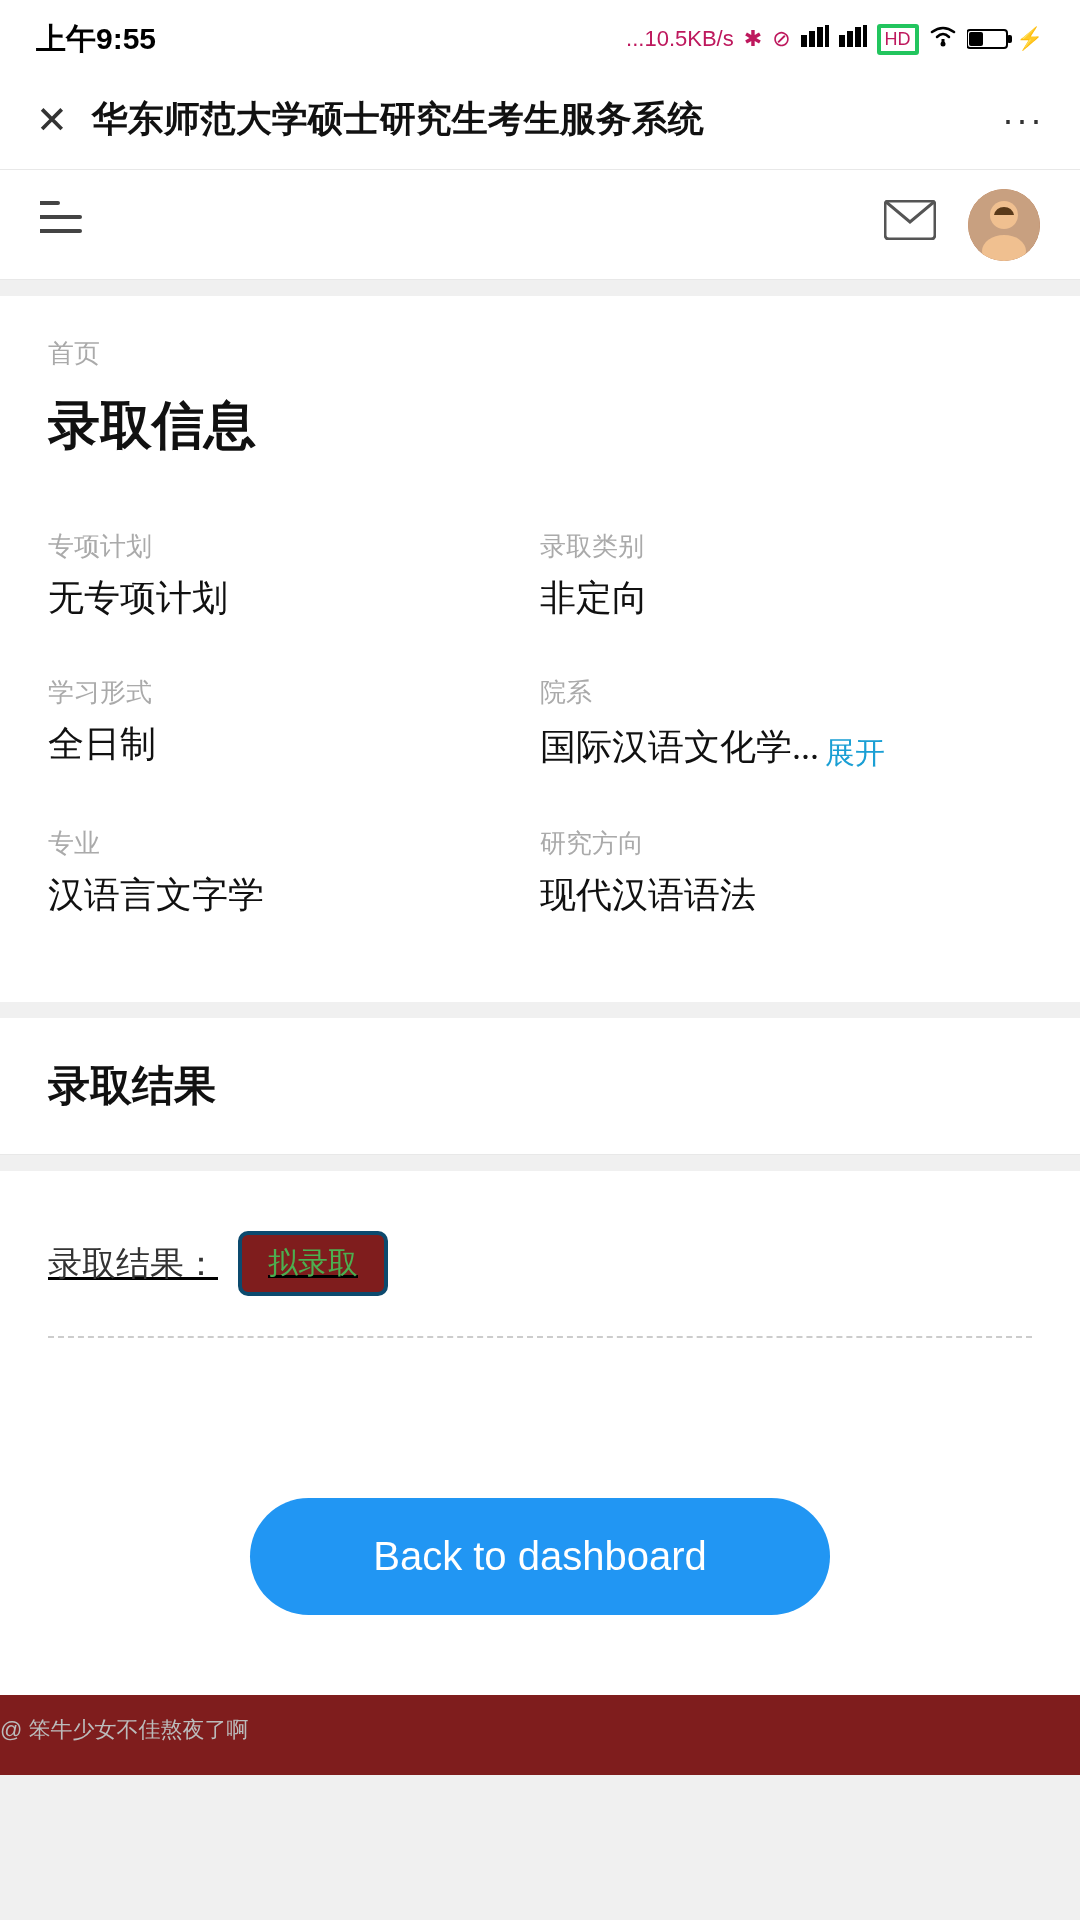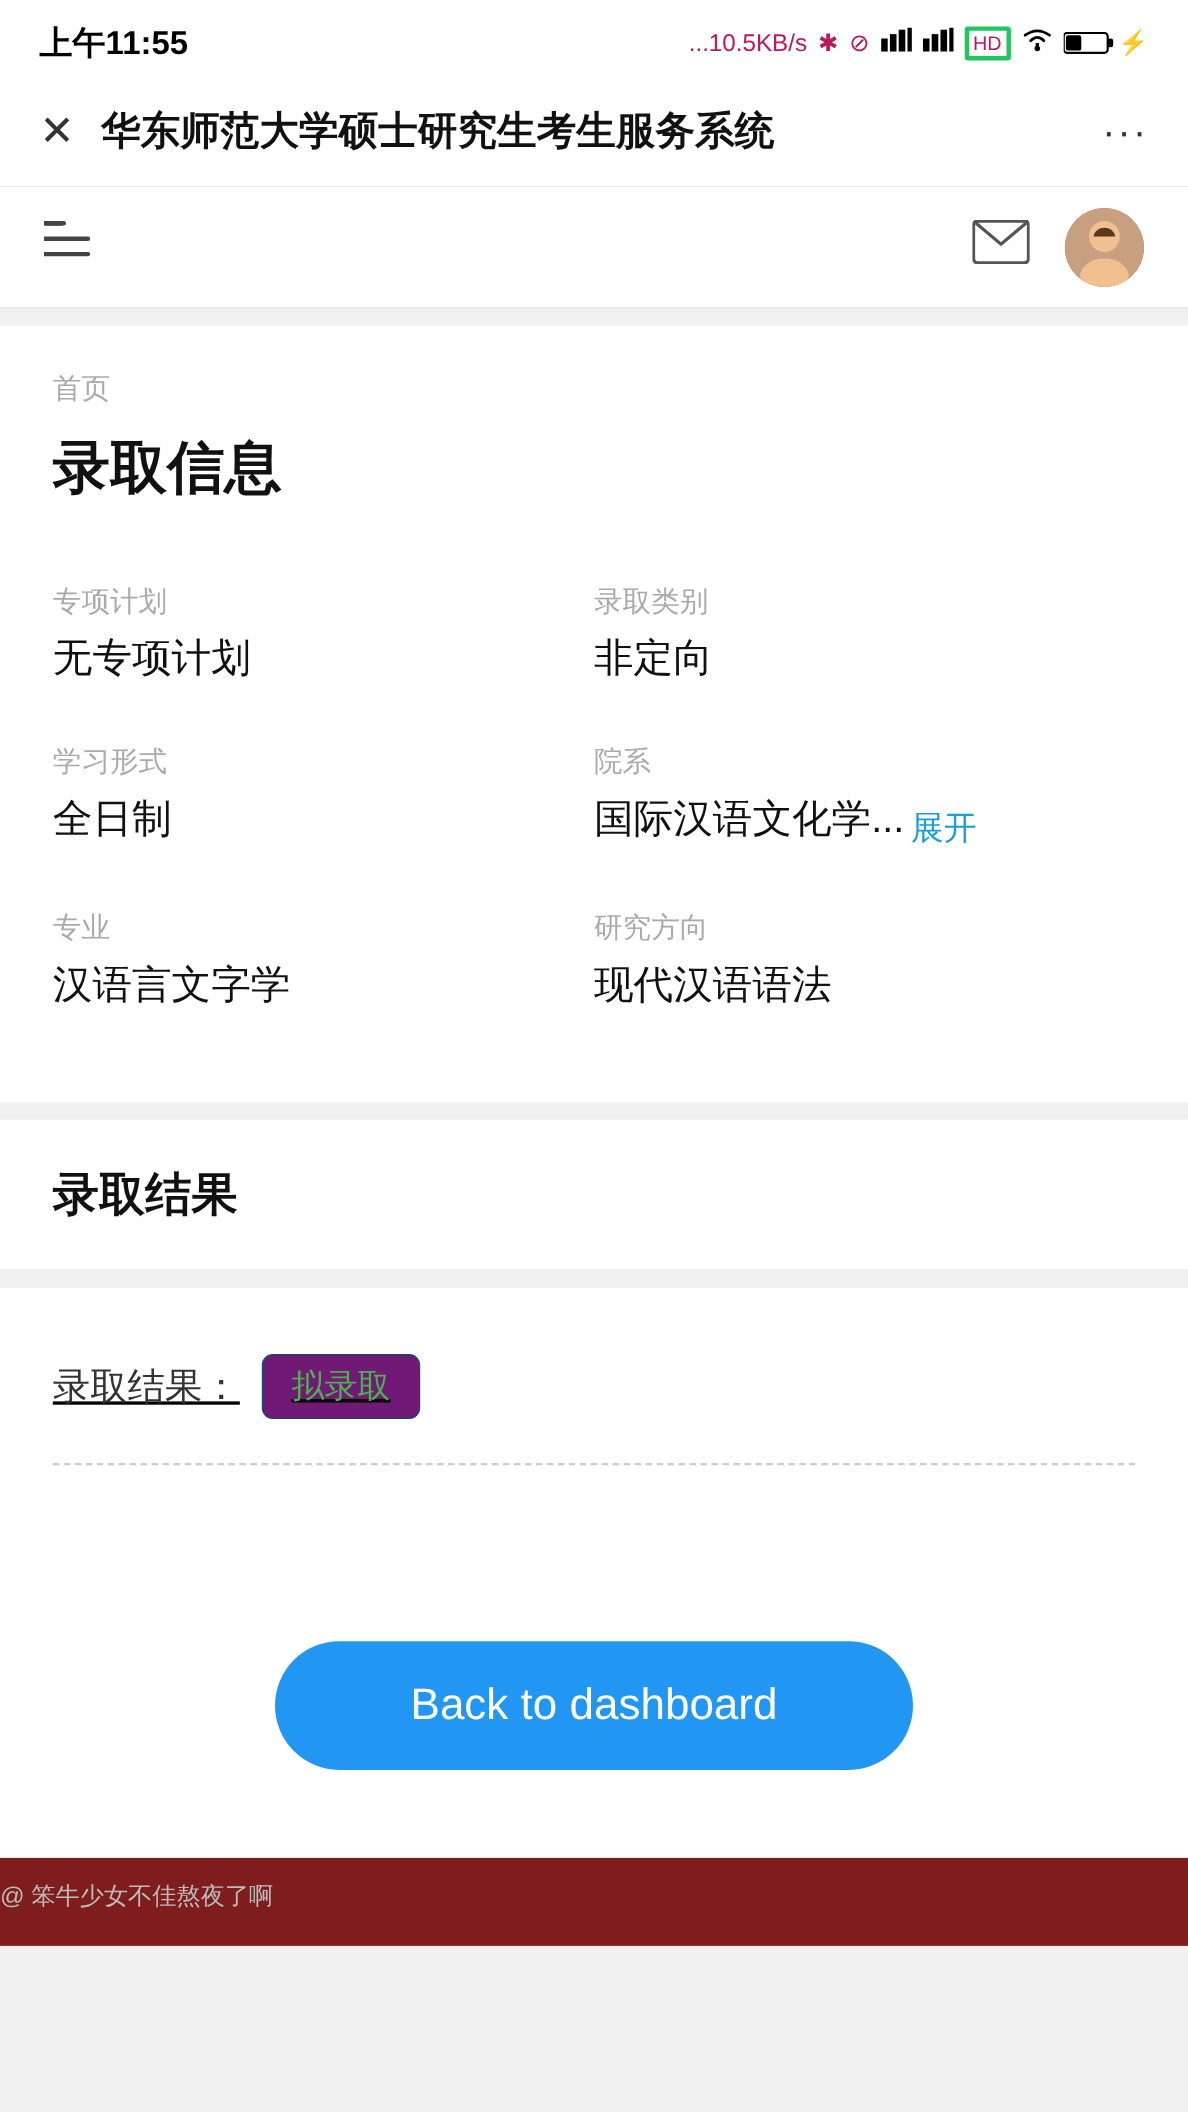--- a/index.html
+++ b/index.html
@@ -155,21 +155,23 @@
     }
 
     .info-value {
       font-size: 36px;
       color: #111;
       font-weight: 500;
     }
 
     .info-value-with-expand {
       display: flex;
+      align-items: center;
       gap: 6px;
+      font-family: Liberation Serif, serif;
     }
 
     .expand-link {
       color: #1a9fd4;
       font-size: 30px;
       cursor: pointer;
       margin-top: 13px;
     }
 
     
@@ -196,26 +198,26 @@
       gap: 20px;
       text-decoration: underline;
     }
 
     .result-label {
       font-size: 34px;
       color: #333;
     }
 
     .result-badge {
-      border: 1px solid #0c4a6e;
+      border: 4px solid #0c4a6e;
       border-radius: 10px;
       padding: 8px 26px;
       font-size: 30px;
       color: #4caf50;
-      background: #701a75;
+      background: #7f1d1d;
     }
 
     .dashed-divider {
       border: none;
       border-top: 2px dashed #ccc;
       margin: 40px 0;
     }
 
     
     .back-button-wrapper {
@@ -243,21 +245,21 @@
       background: #7f1d1d;
       padding: 20px 0 30px 0;
       font-size: 22px;
       color: #bbb;
     }
   </style>
 </head>
 <body>
 
 <div class="status-bar">
-  <span class="status-time">上午11:55</span>
+  <span class="status-time">上午9:55</span>
   <div class="status-icons">
     <span>...10.5KB/s</span>
     <span>✱</span>
     <span>⊘</span>
     <span>
       <svg width="28" height="22" viewBox="0 0 28 22">
           <rect x="0" y="10" width="6" height="12" fill="#000"></rect>
           <rect x="8" y="6" width="6" height="16" fill="#000"></rect>
           <rect x="16" y="2" width="6" height="20" fill="#000"></rect>
           <rect x="24" y="0" width="4" height="22" fill="#000"></rect>

